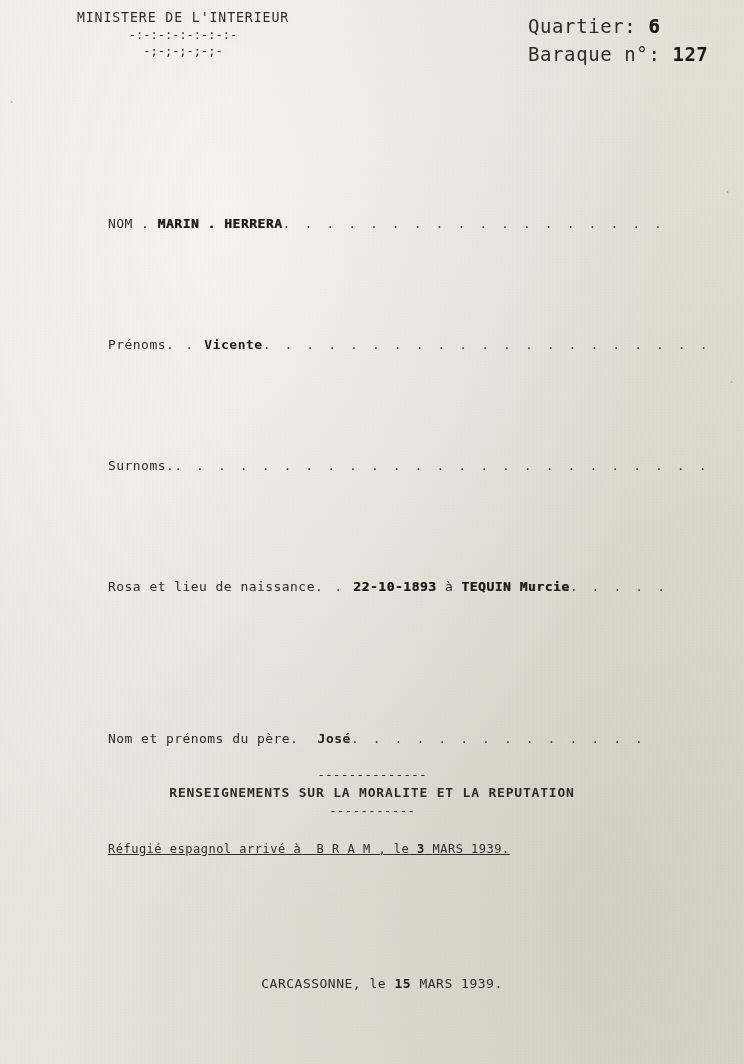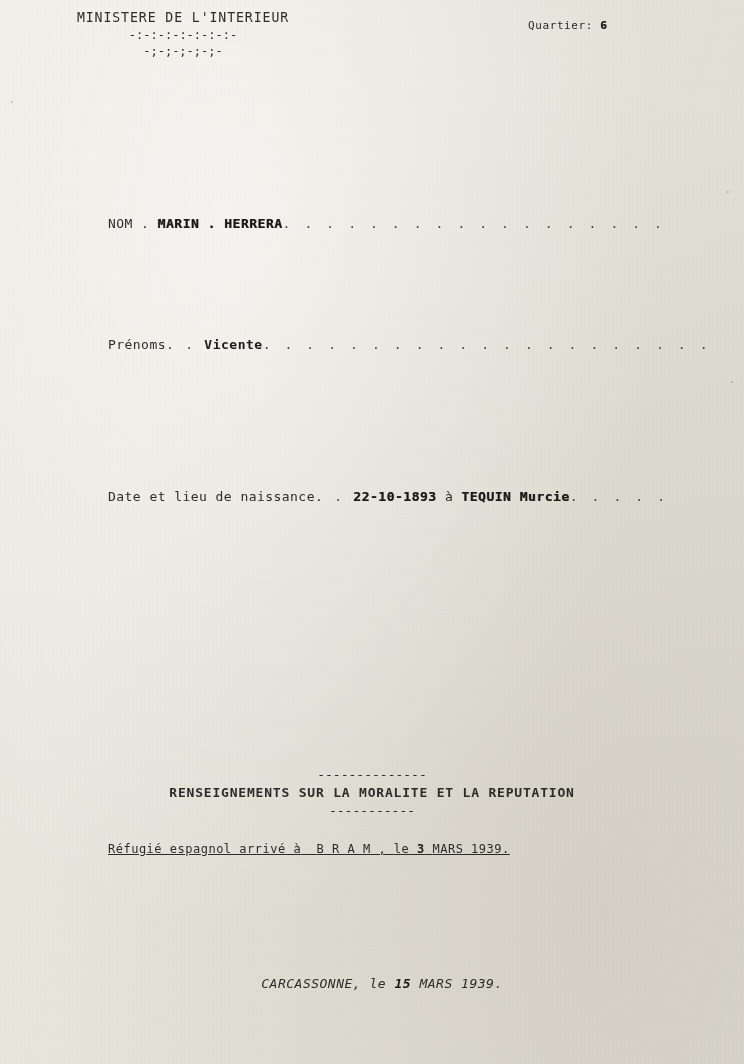--- a/index.html
+++ b/index.html
@@ -66,21 +66,21 @@
     text-align: center;
     font-size: 13px;
     line-height: 16px;
     letter-spacing: .5px;
   }
   .hdr-center .rule { font-size: 12px; }
   .hdr-right {
     position: absolute;
     left: 528px;
     top: 4px;
-    font-size: 11px;
+    font-size: 19px;
     line-height: 28px;
     letter-spacing: .6px;
   }
   .typed {
     font-weight: bold;
     letter-spacing: .5px;
     color: #1d1b19;
   }
   .typed.smudge {
     text-shadow: 0.4px 0 0 rgba(40,38,35,.55), -0.3px 0.3px 0 rgba(40,38,35,.35);
@@ -130,21 +130,21 @@
     position: absolute;
     left: 0;
     top: 906px;
     width: 744px;
     text-align: center;
     font-size: 13px;
     line-height: 31px;
     letter-spacing: .5px;
     white-space: pre;
   }
-  .sb-1 { padding-left: 20px; font-style: italic; }
+  .sb-1 { padding-left: 20px; }
   .sb-2 { padding-left: 16px; }
 
   
   .mark {
     position: absolute;
     color: rgba(60,56,50,.30);
     font-size: 12px;
   }
 </style>
 </head>
@@ -156,33 +156,36 @@
   <div class="header">
     <div class="hdr-left">
       <div class="l1">MINISTERE DE L'INTERIEUR</div>
       <div class="rule">-:-:-:-:-:-:-:-</div>
       <div class="rule">-;-;-;-;-;-</div>
     </div>
 
 
     <div class="hdr-right">
       <div><span>Quartier:</span> <span class="typed smudge">6</span></div>
+      <div><span>Baraque n°:</span> <span class="typed">127</span></div>
     </div>
   </div>
 
   <div class="lines">
 
     <div class="line"><span>NOM .</span> <span class="typed smudge">MARIN . HERRERA</span><span class="dots">. . . . . . . . . . . . . . . . . .</span></div>
 
     <div class="line"><span>Prénoms.</span><span class="dots"> .</span> <span class="typed">Vicente</span><span class="dots">. . . . . . . . . . . . . . . . . . . . .</span></div>
 
-
-    <div class="line"><span>Date et lieu de naissance.</span><span class="dots"> .</span> <span class="typed smudge">22-10-1893</span> <span>à</span> <span class="typed smudge">TEQUIN Murcie</span><span class="dots">. . . . .</span></div>
-
-
+    <div class="line"><span>Surnoms.</span><span class="dots">. . . . . . . . . . . . . . . . . . . . . . . . .</span></div>
+
+    <div class="line"><span>Rosa et lieu de naissance.</span><span class="dots"> .</span> <span class="typed smudge">22-10-1893</span> <span>à</span> <span class="typed smudge">TEQUIN Murcie</span><span class="dots">. . . . .</span></div>
+
+
+    <div class="line"><span>Nom et prénoms du père.</span><span class="dots"> </span> <span class="typed">José</span><span class="dots">. . . . . . . . . . . . . .</span></div>
 
 
     <div class="line"></div>
 
     
 
     
 
     
 

